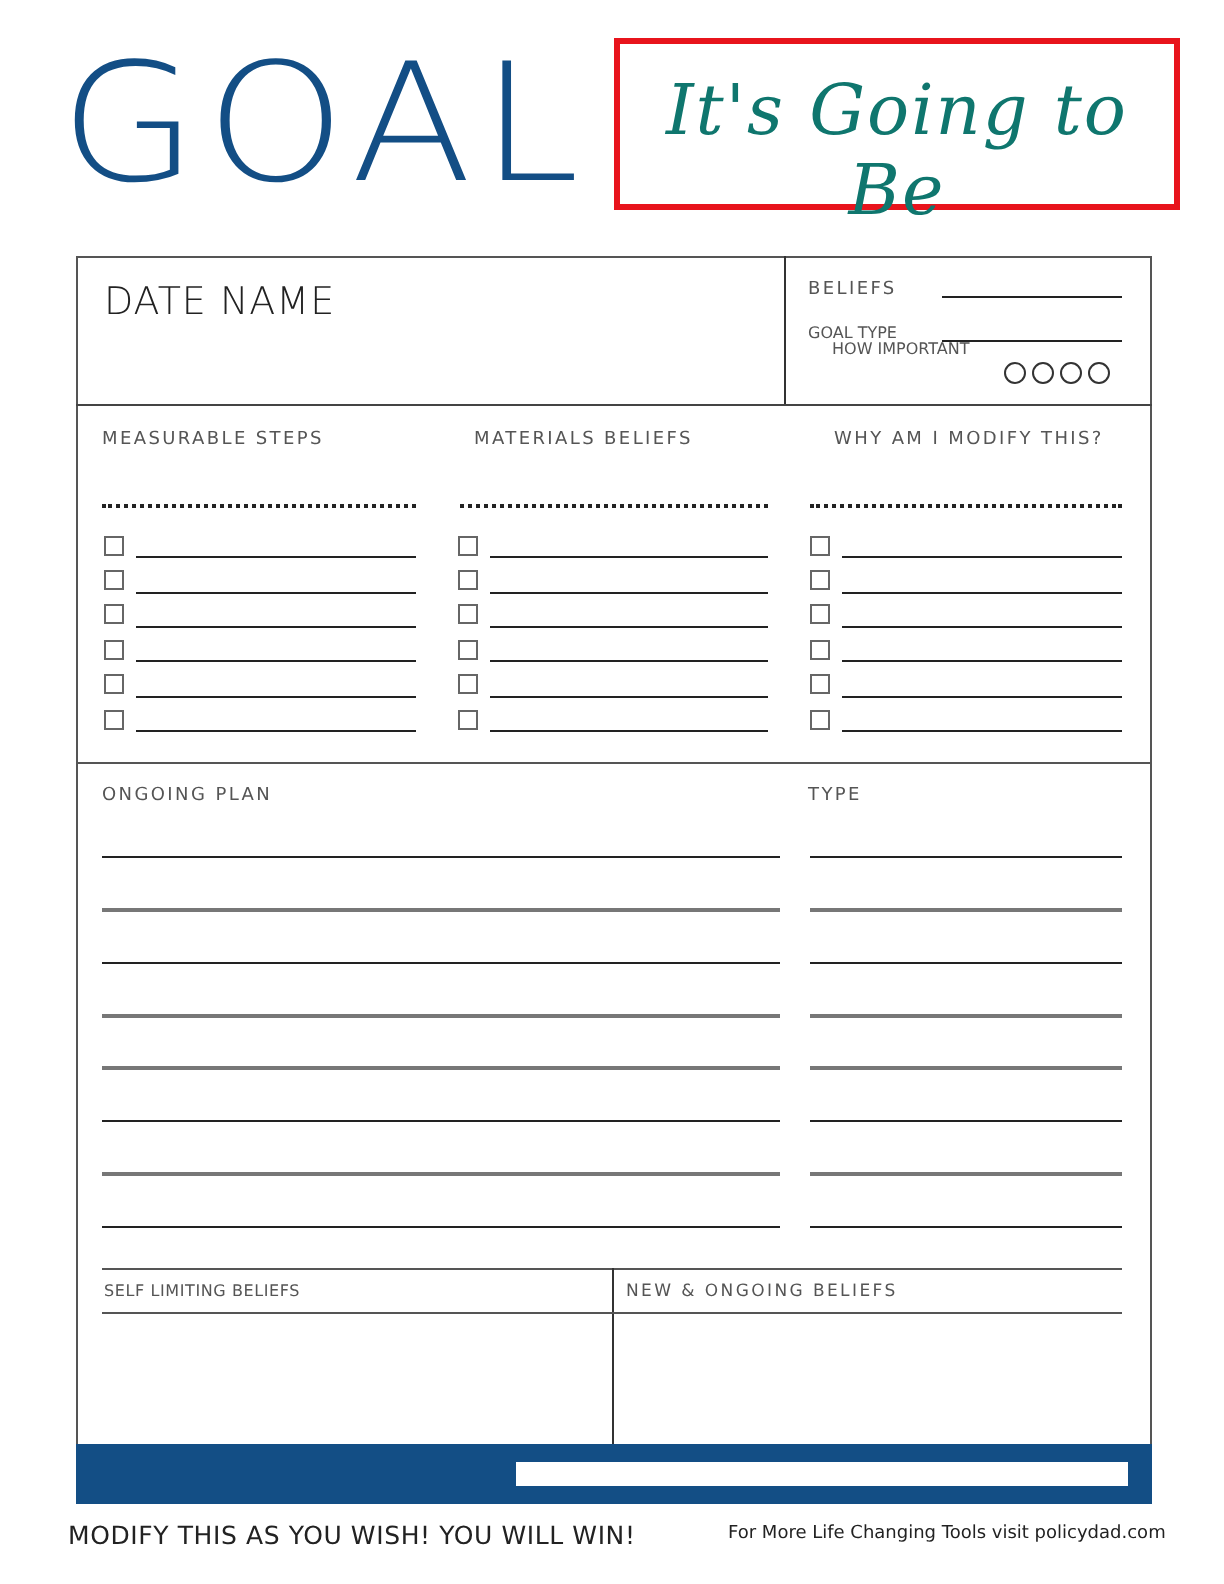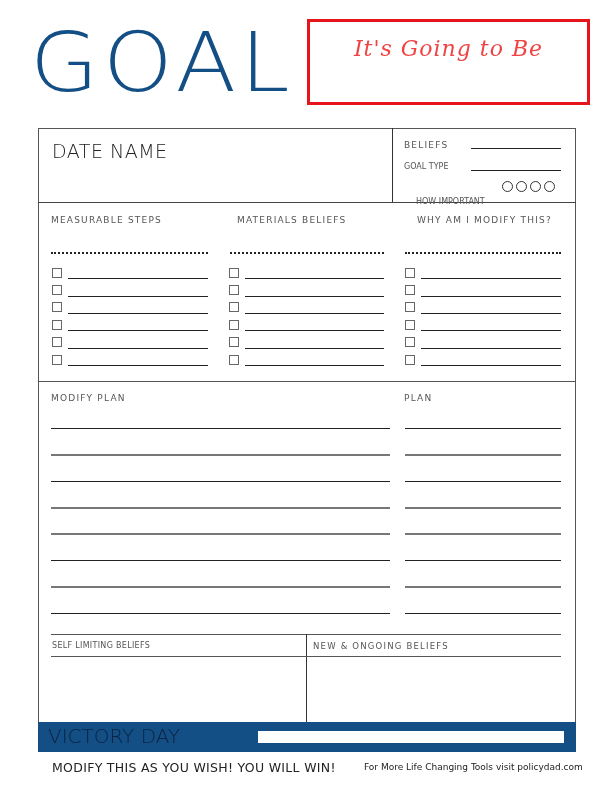--- a/index.html
+++ b/index.html
@@ -1,34 +1,34 @@
 <!DOCTYPE html>
 <html><head>
 <meta charset="utf-8">
 <style>
   html, body { margin:0; padding:0; background:#fff; }
   body { width:612px; height:792px; position:relative; overflow:hidden; font-family:"DejaVu Sans", sans-serif; color:#333; }
   .abs { position:absolute; }
   #goal-title { left:30px; top:22px; font-size:82px; font-weight:300; color:#134e85; letter-spacing:4px; font-family:"DejaVu Sans", sans-serif; line-height:1; transform:scaleX(1.08); transform-origin:left top; }
   #tagline-box { left:307px; top:19px; width:282px; width:283px; height:86px; border:3px solid #e8141c; box-sizing:border-box; }
-  #tagline-text { position:absolute; left:0; right:0; top:14px; text-align:center; color:#ef4444; font-family:"DejaVu Serif", serif; font-style:italic; font-size:22px; letter-spacing:1px; }
+  #tagline-text { position:absolute; left:0; right:0; top:14px; text-align:center; color:#0f766e; font-family:"DejaVu Serif", serif; font-style:italic; font-size:35px; letter-spacing:1px; }
   #frame { left:38px; top:128px; width:538px; height:624px; border:1px solid #555; box-sizing:border-box; }
   .hline { position:absolute; height:1px; background:#444; }
   .vline { position:absolute; width:1px; background:#333; }
   .label { position:absolute; font-size:9px; color:#555; letter-spacing:1.2px; white-space:nowrap; }
   .rule { position:absolute; height:1px; background:#222; }
   .rule2 { position:absolute; height:2px; background:#777; }
   .cb { position:absolute; width:10px; height:10px; border:1px solid #666; box-sizing:border-box; background:#fff; }
   .dots { position:absolute; height:0; border-top:2px dotted #222; }
   .circle { position:absolute; width:11px; height:11px; border:1px solid #333; border-radius:50%; box-sizing:border-box; }
   #goal-name { left:52px; top:140px; font-size:19px; color:#222; letter-spacing:0.5px; font-weight:300; }
   #victory-bar { left:38px; top:722px; width:538px; height:30px; background:#134e85; }
   #victory-label { position:absolute; left:10px; top:2px; font-size:20px; color:#0b2340; font-weight:300; letter-spacing:0; }
   #victory-input { position:absolute; left:220px; top:9px; width:306px; height:12px; background:#fff; border:none; padding:0; }
-  #footer-left { left:52px; top:760px; font-size:12.5px; color:#222; letter-spacing:0.3px; }
+  #footer-left { left:34px; top:760px; font-size:12.5px; color:#222; letter-spacing:0.3px; }
   #footer-right { left:364px; top:762px; font-size:9px; color:#222; }
 </style>
 </head>
 <body>
 
 <div id="goal-title" class="abs">GOAL</div>
 
 <div id="tagline-box" class="abs">
   <div id="tagline-text">It's Going to Be</div>
 </div>
@@ -36,21 +36,21 @@
 <div id="frame" class="abs"></div>
 
 <div id="goal-name" class="abs">DATE NAME</div>
 <div class="vline" style="left:392px; top:128px; height:75px;"></div>
 <div class="hline" style="left:38px; top:202px; width:538px;"></div>
 
 <div class="label" style="left:404px; top:140px;">BELIEFS</div>
 <div class="rule" style="left:471px; top:148px; width:90px;"></div>
 <div class="label" style="left:404px; top:162px; font-size:8px; letter-spacing:0;">GOAL TYPE</div>
 <div class="rule" style="left:471px; top:170px; width:90px;"></div>
-<div class="label" style="left:404px; top:197px; font-size:8px; letter-spacing:0;padding-left:12px;">HOW IMPORTANT</div>
+<div class="label" style="left:404px; top:170px; font-size:8px; letter-spacing:0;padding-left:12px;">HOW IMPORTANT</div>
 <div class="circle" style="left:502px; top:181px;"></div>
 <div class="circle" style="left:516px; top:181px;"></div>
 <div class="circle" style="left:530px; top:181px;"></div>
 <div class="circle" style="left:544px; top:181px;"></div>
 
 <div class="label" style="left:51px; top:215px;">MEASURABLE STEPS</div>
 <div class="label" style="left:237px; top:215px;">MATERIALS BELIEFS</div>
 <div class="label" style="left:417px; top:215px;">WHY AM I MODIFY THIS?</div>
 
 <div class="dots" style="left:51px; top:252px; width:157px;"></div>
@@ -95,22 +95,22 @@
   <div class="cb" style="left:405px; top:320px;"></div>
     <div class="rule" style="left:421px; top:330px; width:140px;"></div>
   <div class="cb" style="left:405px; top:337px;"></div>
     <div class="rule" style="left:421px; top:348px; width:140px;"></div>
   <div class="cb" style="left:405px; top:355px;"></div>
     <div class="rule" style="left:421px; top:365px; width:140px;"></div>
 </div>
 
 <div class="hline" style="left:38px; top:381px; width:538px; background:#555;"></div>
 
-<div class="label" style="left:51px; top:393px;">MODIFY PLAN</div>
-<div class="label" style="left:404px; top:393px;">PLAN</div>
+<div class="label" style="left:51px; top:393px;">ONGOING PLAN</div>
+<div class="label" style="left:404px; top:393px;">TYPE</div>
 
 <div>
   <div class="rule" style="left:51px; top:428px; width:339px;"></div>
     <div class="rule" style="left:405px; top:428px; width:156px;"></div>
   <div class="rule2" style="left:51px; top:454px; width:339px;"></div>
     <div class="rule2" style="left:405px; top:454px; width:156px;"></div>
   <div class="rule" style="left:51px; top:481px; width:339px;"></div>
     <div class="rule" style="left:405px; top:481px; width:156px;"></div>
   <div class="rule2" style="left:51px; top:507px; width:339px;"></div>
     <div class="rule2" style="left:405px; top:507px; width:156px;"></div>
@@ -126,18 +126,17 @@
 
 <div class="rule2" style="left:51px; top:634px; width:510px; height:1px; background:#555;"></div>
 <div class="vline" style="left:306px; top:634px; height:88px;"></div>
 <div class="label" style="left:52px; top:641px; font-size:8px; letter-spacing:0.3px;">SELF LIMITING BELIEFS</div>
 <div class="label" style="left:313px; top:641px; font-size:8.5px;">NEW &amp; ONGOING BELIEFS</div>
 <div class="rule" style="left:51px; top:656px; width:510px; background:#555;"></div>
 <div class="abs" style="left:52px; top:660px; width:250px; height:58px;"></div>
 <div class="abs" style="left:310px; top:660px; width:250px; height:58px;"></div>
 
 <div id="victory-bar" class="abs">
-  <div id="victory-label">VICTORY DAY</div>
   <div id="victory-input"></div>
 </div>
 
 <div id="footer-left" class="abs">MODIFY THIS AS YOU WISH! YOU WILL WIN!</div>
 <div id="footer-right" class="abs">For More Life Changing Tools visit policydad.com</div>
 
 </body></html>

